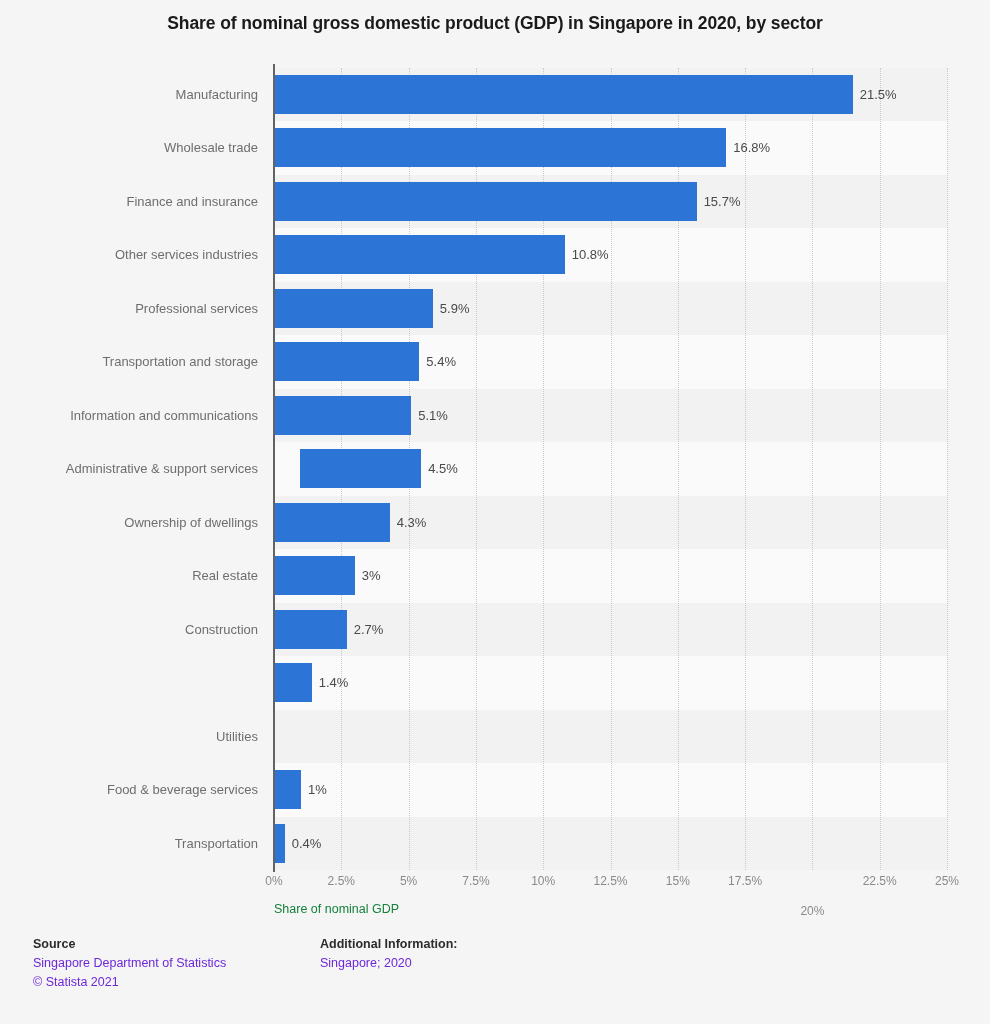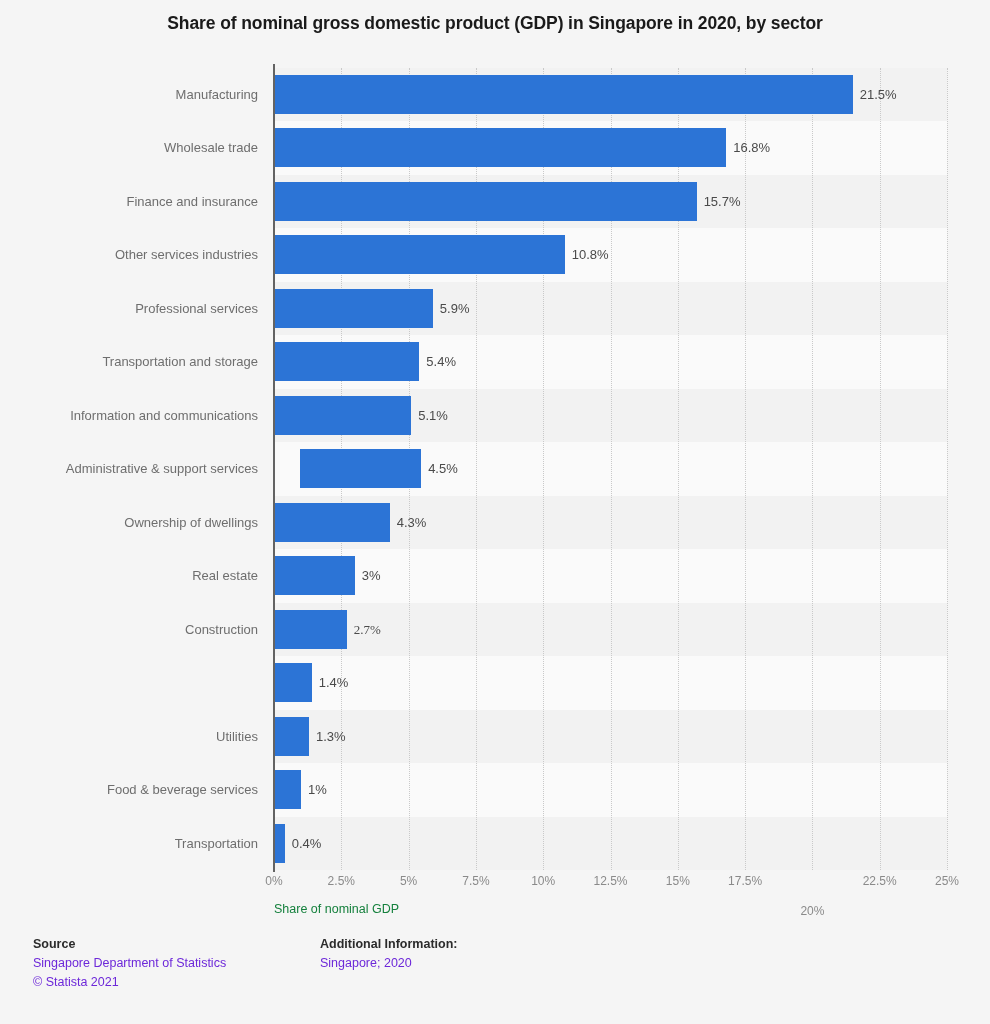--- a/index.html
+++ b/index.html
@@ -249,29 +249,25 @@
         <div class="row" style="top: 427.733px; height: 53.4667px;">
           <div class="bar" style="width: 115.756px; background: rgb(44, 116, 214);"></div>
           <div class="bar-value" style="left: 115.756px;">4.3%</div>
         </div>
         <div class="row" style="top: 481.2px; height: 53.4667px;">
           <div class="bar" style="width: 80.76px; background: rgb(44, 116, 214);"></div>
           <div class="bar-value" style="left: 80.76px;">3%</div>
         </div>
         <div class="row" style="top: 534.667px; height: 53.4667px;">
           <div class="bar" style="width: 72.684px; background: rgb(44, 116, 214);"></div>
-          <div class="bar-value" style="left: 72.684px; font-family: Liberation Serif, serif;">2.7%</div>
+          <div class="bar-value" style="left: 72.684px;">2.7%</div>
         </div>
         <div class="row" style="top: 588.133px; height: 53.4667px;">
           <div class="bar" style="width: 37.688px; background: rgb(44, 116, 214);"></div>
           <div class="bar-value" style="left: 37.688px;">1.4%</div>
-        </div>
-        <div class="row" style="top: 641.6px; height: 53.4667px;">
-          <div class="bar" style="width: 34.996px; background: rgb(44, 116, 214);"></div>
-          <div class="bar-value" style="left: 34.996px;">1.3%</div>
         </div>
         <div class="row" style="top: 695.067px; height: 53.4667px;">
           <div class="bar" style="width: 26.92px; background: rgb(44, 116, 214);"></div>
           <div class="bar-value" style="left: 26.92px;">1%</div>
         </div>
         <div class="row" style="top: 748.533px; height: 53.4667px;">
           <div class="bar" style="width: 10.768px; background: rgb(44, 116, 214);"></div>
           <div class="bar-value" style="left: 10.768px;">0.4%</div>
         </div>
       </div>

